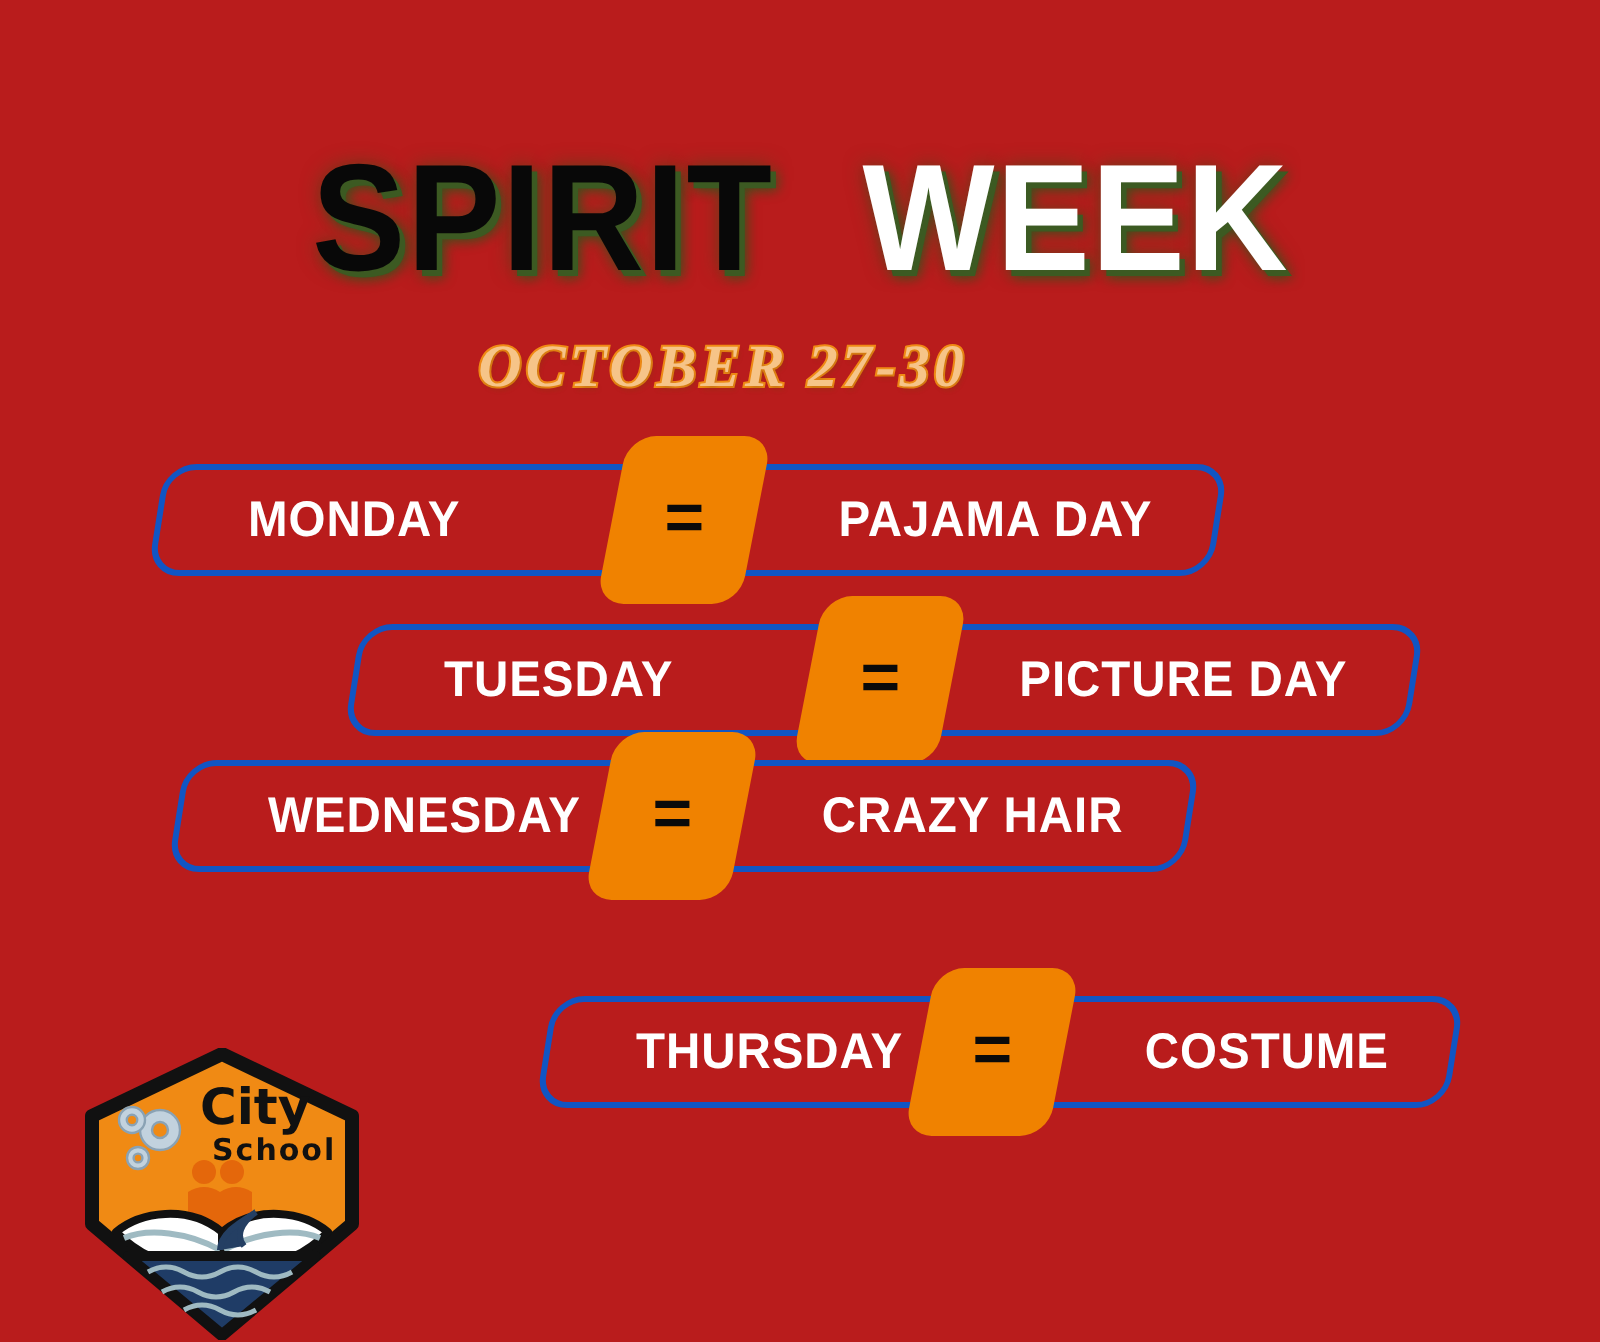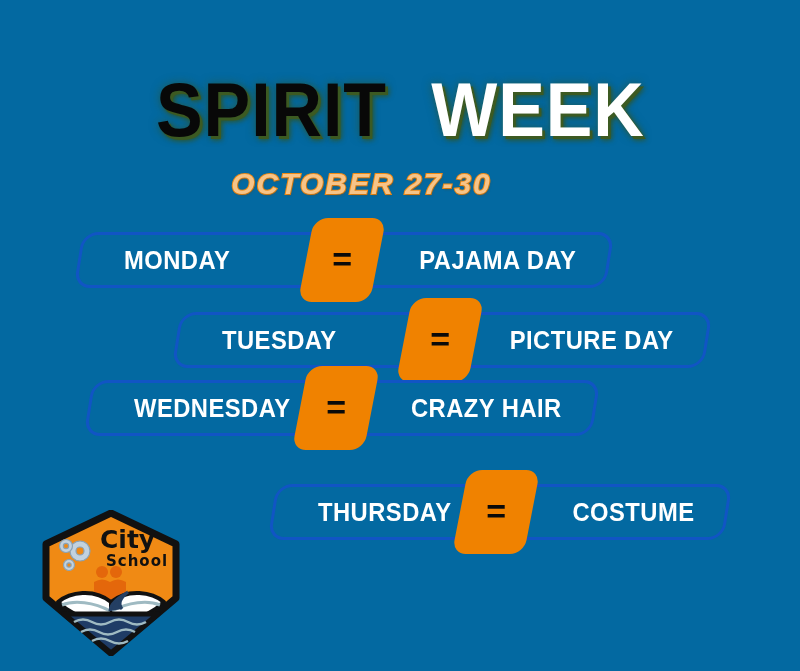--- a/index.html
+++ b/index.html
@@ -12,21 +12,21 @@
     background: #a8a8a8;
     font-family: "Liberation Sans", sans-serif;
     overflow: hidden;
     position: relative;
   }
 
   #poster {
     position: relative;
     width: 800px;
     height: 671px;
-    background: #0369a1;
+    background: #b91c1c;
     overflow: hidden;
   }
 
   
   .title-wrap {
     position: absolute;
     top: 72px;
     left: 0;
     width: 800px;
     text-align: center;
@@ -57,21 +57,21 @@
        4px 4px 6px rgba(52,84,28,0.85),
        0 0 10px rgba(52,84,28,0.55);
   }
 
   .subtitle {
     position: absolute;
     top: 167px;
     left: 0;
     width: 723px;
     text-align: center;
-    font-family: Liberation Sans, sans-serif;
+    font-family: Liberation Serif, serif;
     font-weight: bold;
     font-style: italic;
     font-size: 30px;
     letter-spacing: 2px;
     color: #f6c488;
     -webkit-text-stroke: 2px #f08a14;
     paint-order: stroke fill;
     text-shadow: 1px 2px 2px rgba(120,70,10,0.28);
   }
 
@@ -126,21 +126,21 @@
     font-weight: bold;
     font-size: 34px;
     line-height: 1;
     margin-top: -2px;
   }
 
   
   .logo {
     position: absolute;
     left: 36px;
-    top: 510px;
+    top: 524px;
     width: 150px;
     height: 146px;
   }
   .logo svg { display: block; width: 150px; height: 146px; }
 
   .logo-city {
     font-family: "DejaVu Sans", sans-serif;
     font-weight: bold;
     font-size: 25px;
     fill: #111111;
@@ -184,21 +184,21 @@
 
   <div class="row" style="left:88px; top:380px; width:508px;">
     <div class="row-plate"></div>
     <div class="row-label left">WEDNESDAY</div>
     <div class="eq-badge" style="left:212px;">
       <span class="eq-glyph">=</span>
     </div>
     <div class="row-label right">CRAZY HAIR</div>
   </div>
 
-  <div class="row" style="left:272px; top:484px; width:456px;">
+  <div class="row" style="left:272px; top:498px; width:456px;">
     <div class="row-plate"></div>
     <div class="row-label left">THURSDAY</div>
     <div class="eq-badge" style="left:188px;">
       <span class="eq-glyph">=</span>
     </div>
     <div class="row-label right">COSTUME</div>
   </div>
 
   <div class="logo">
     <svg viewBox="0 0 150 146" xmlns="http://www.w3.org/2000/svg">

